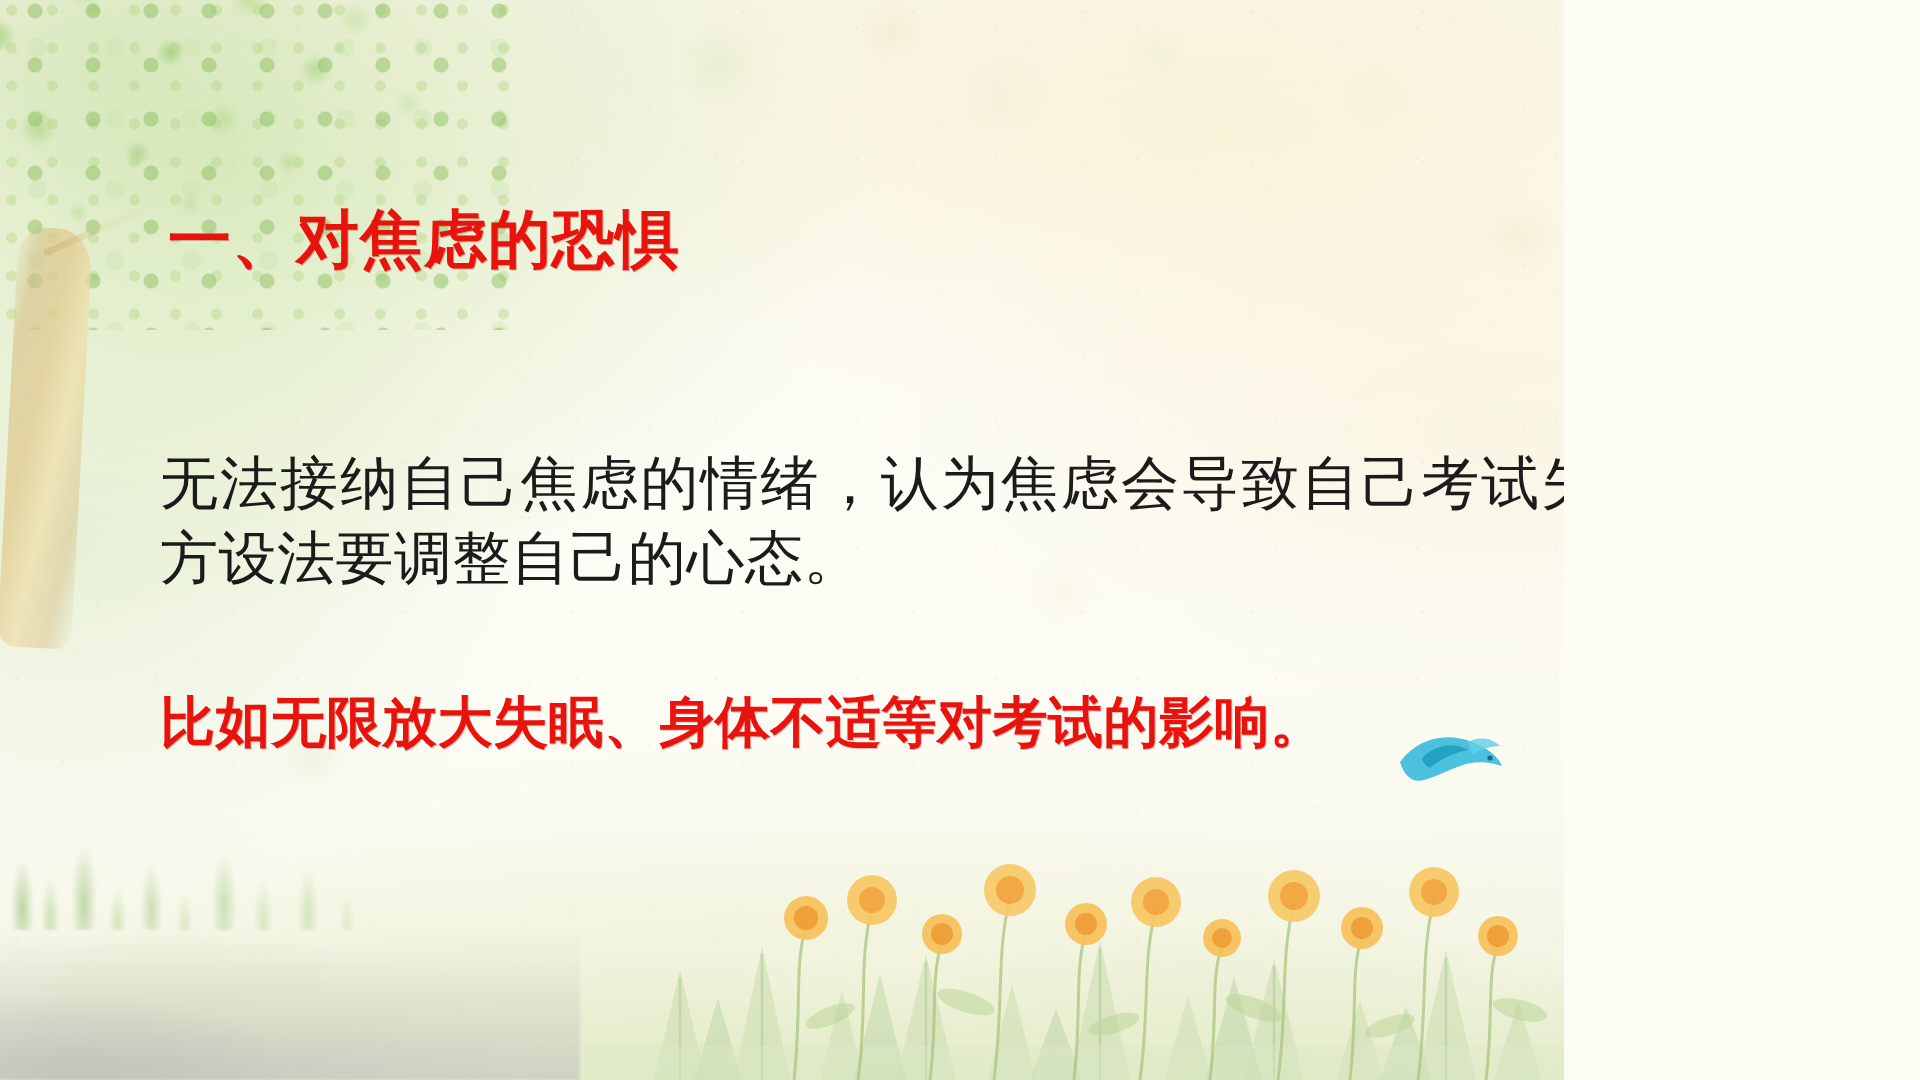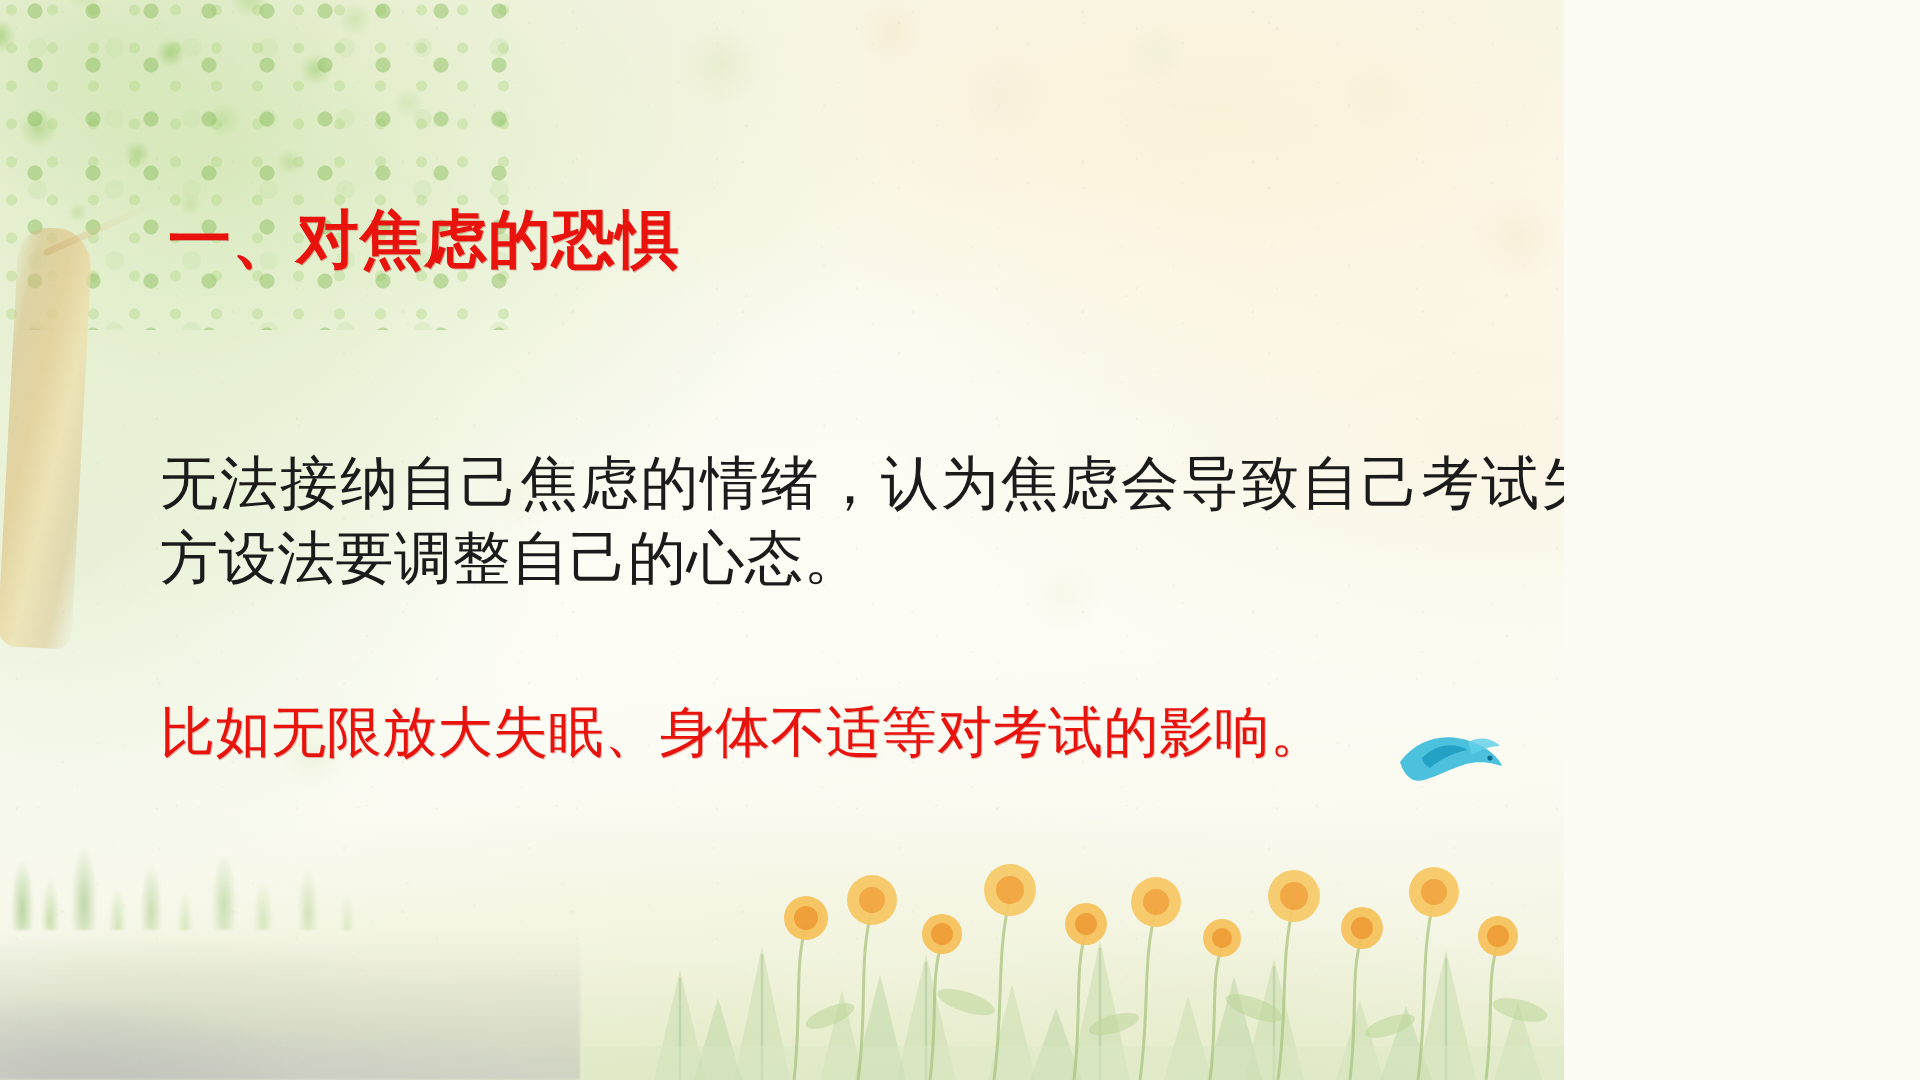--- a/index.html
+++ b/index.html
@@ -245,26 +245,25 @@
     text-align: justify;
   }
 
   #emphasis-line {
     position: absolute;
     left: 160px;
     top: 688px;
     width: 1660px;
     color: #e8130d;
     font-family: "Liberation Sans", "DejaVu Sans", sans-serif;
-    font-weight: normal;
+    font-weight: bold;
     font-size: 55px;
     line-height: 1.26;
     letter-spacing: 0.5px;
     text-shadow: 1px 1px 0 rgba(170,14,10,0.28);
-    margin-top: 10px;
   }
 </style>
 </head>
 <body>
 
 <div id="slide">
 
   <div class="bg-layer" id="wash-base"></div>
   <div class="bg-layer" id="wash-blotch"></div>
   <div class="bg-layer" id="wash-speckle"></div>

